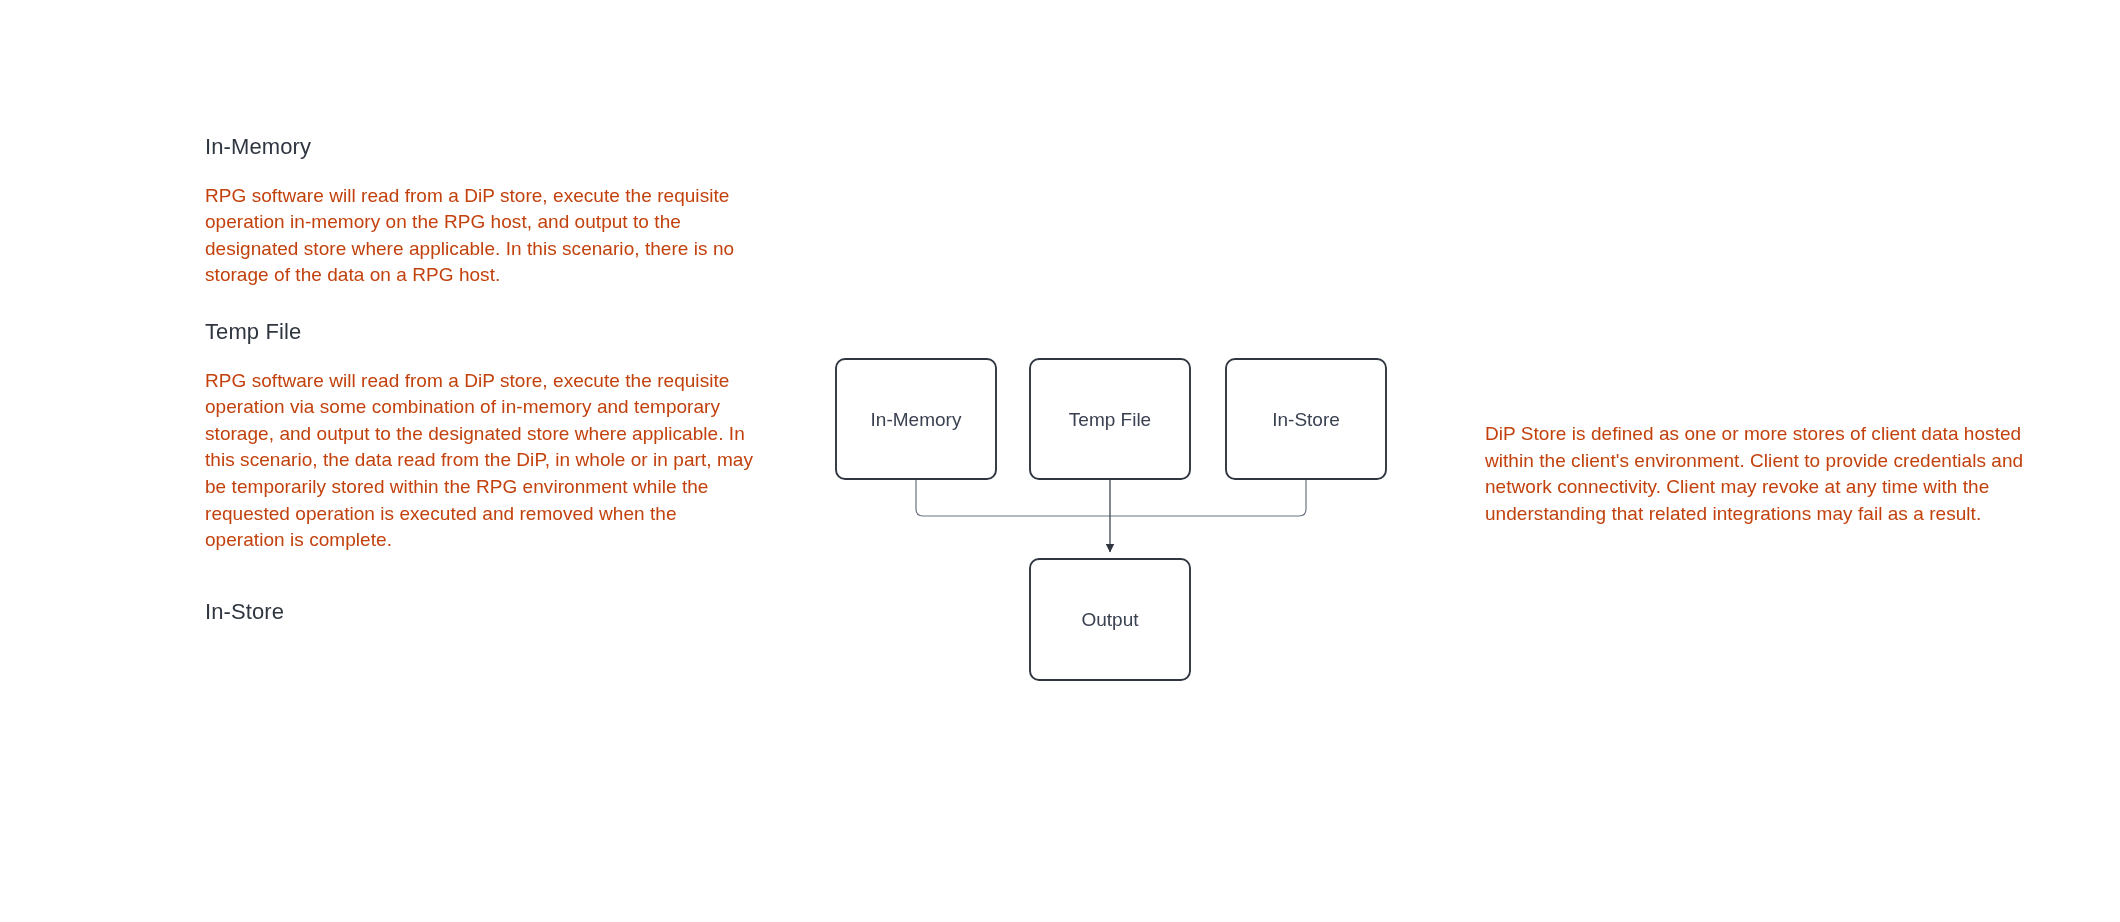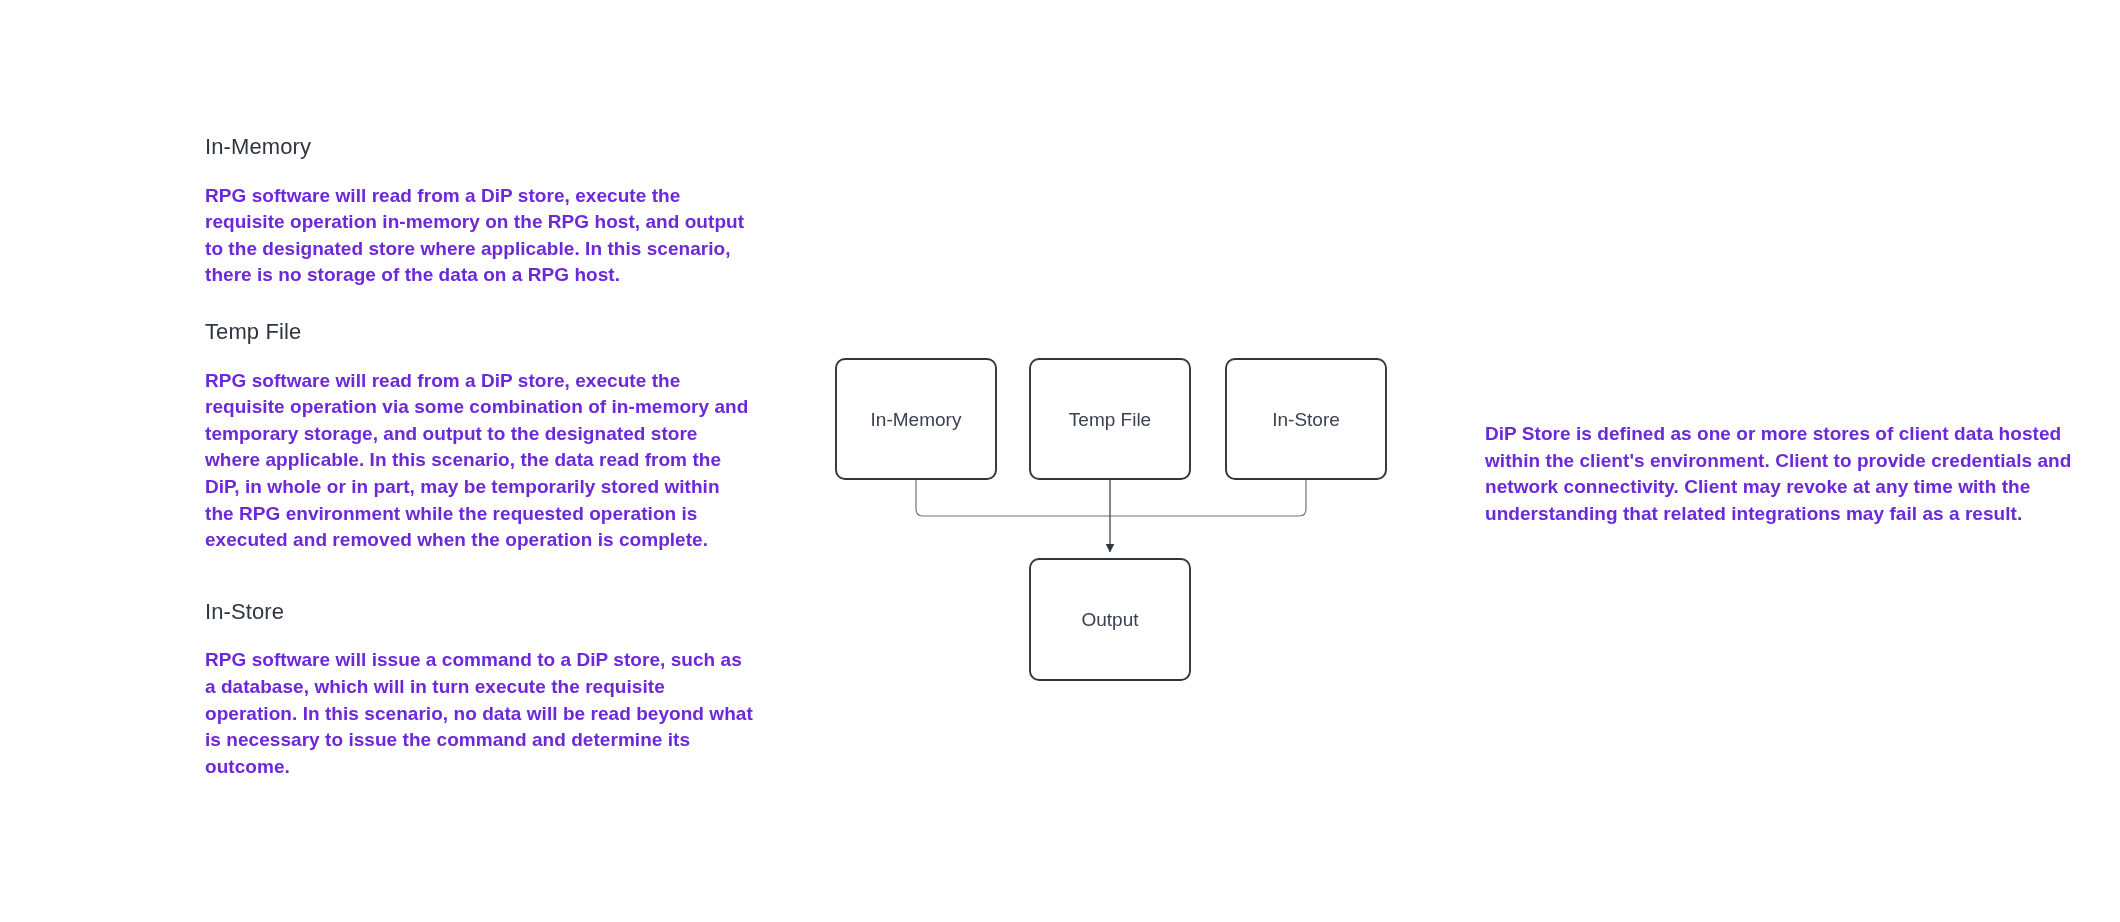--- a/index.html
+++ b/index.html
@@ -37,22 +37,22 @@
     font-size: 22px;
     font-weight: 400;
     color: #2f3640;
     line-height: 1.3;
     margin: 0;
     letter-spacing: 0.1px;
   }
 
   .section-body {
     font-size: 19px;
-    font-weight: 700;
-    color: #6d28d9;
+    font-weight: 400;
+    color: #c2410c;
     line-height: 26.6px;
     margin: 0;
     letter-spacing: 0.05px;
   }
 
   .gap-heading-body { height: 21px; }
   .gap-section { height: 29px; }
   .gap-section-wide { height: 44px; }
 
   
@@ -85,21 +85,20 @@
   <div class="gap-section"></div>
 
   <h2 class="section-heading">Temp File</h2>
   <div class="gap-heading-body"></div>
   <p class="section-body">RPG software will read from a DiP store, execute the requisite operation via some combination of in-memory and temporary storage, and output to the designated store where applicable. In this scenario, the data read from the DiP, in whole or in part, may be temporarily stored within the RPG environment while the requested operation is executed and removed when the operation is complete.</p>
 
   <div class="gap-section-wide"></div>
 
   <h2 class="section-heading">In-Store</h2>
   <div class="gap-heading-body"></div>
-  <p class="section-body">RPG software will issue a command to a DiP store, such as a database, which will in turn execute the requisite operation. In this scenario, no data will be read beyond what is necessary to issue the command and determine its outcome.</p>
 
 </div>
 
 <div class="col col-right">
 
   <div class="gap-heading-body"></div>
   <p class="section-body">DiP Store is defined as one or more stores of client data hosted within the client's environment. Client to provide credentials and network connectivity. Client may revoke at any time with the understanding that related integrations may fail as a result.</p>
 
 </div>
 

